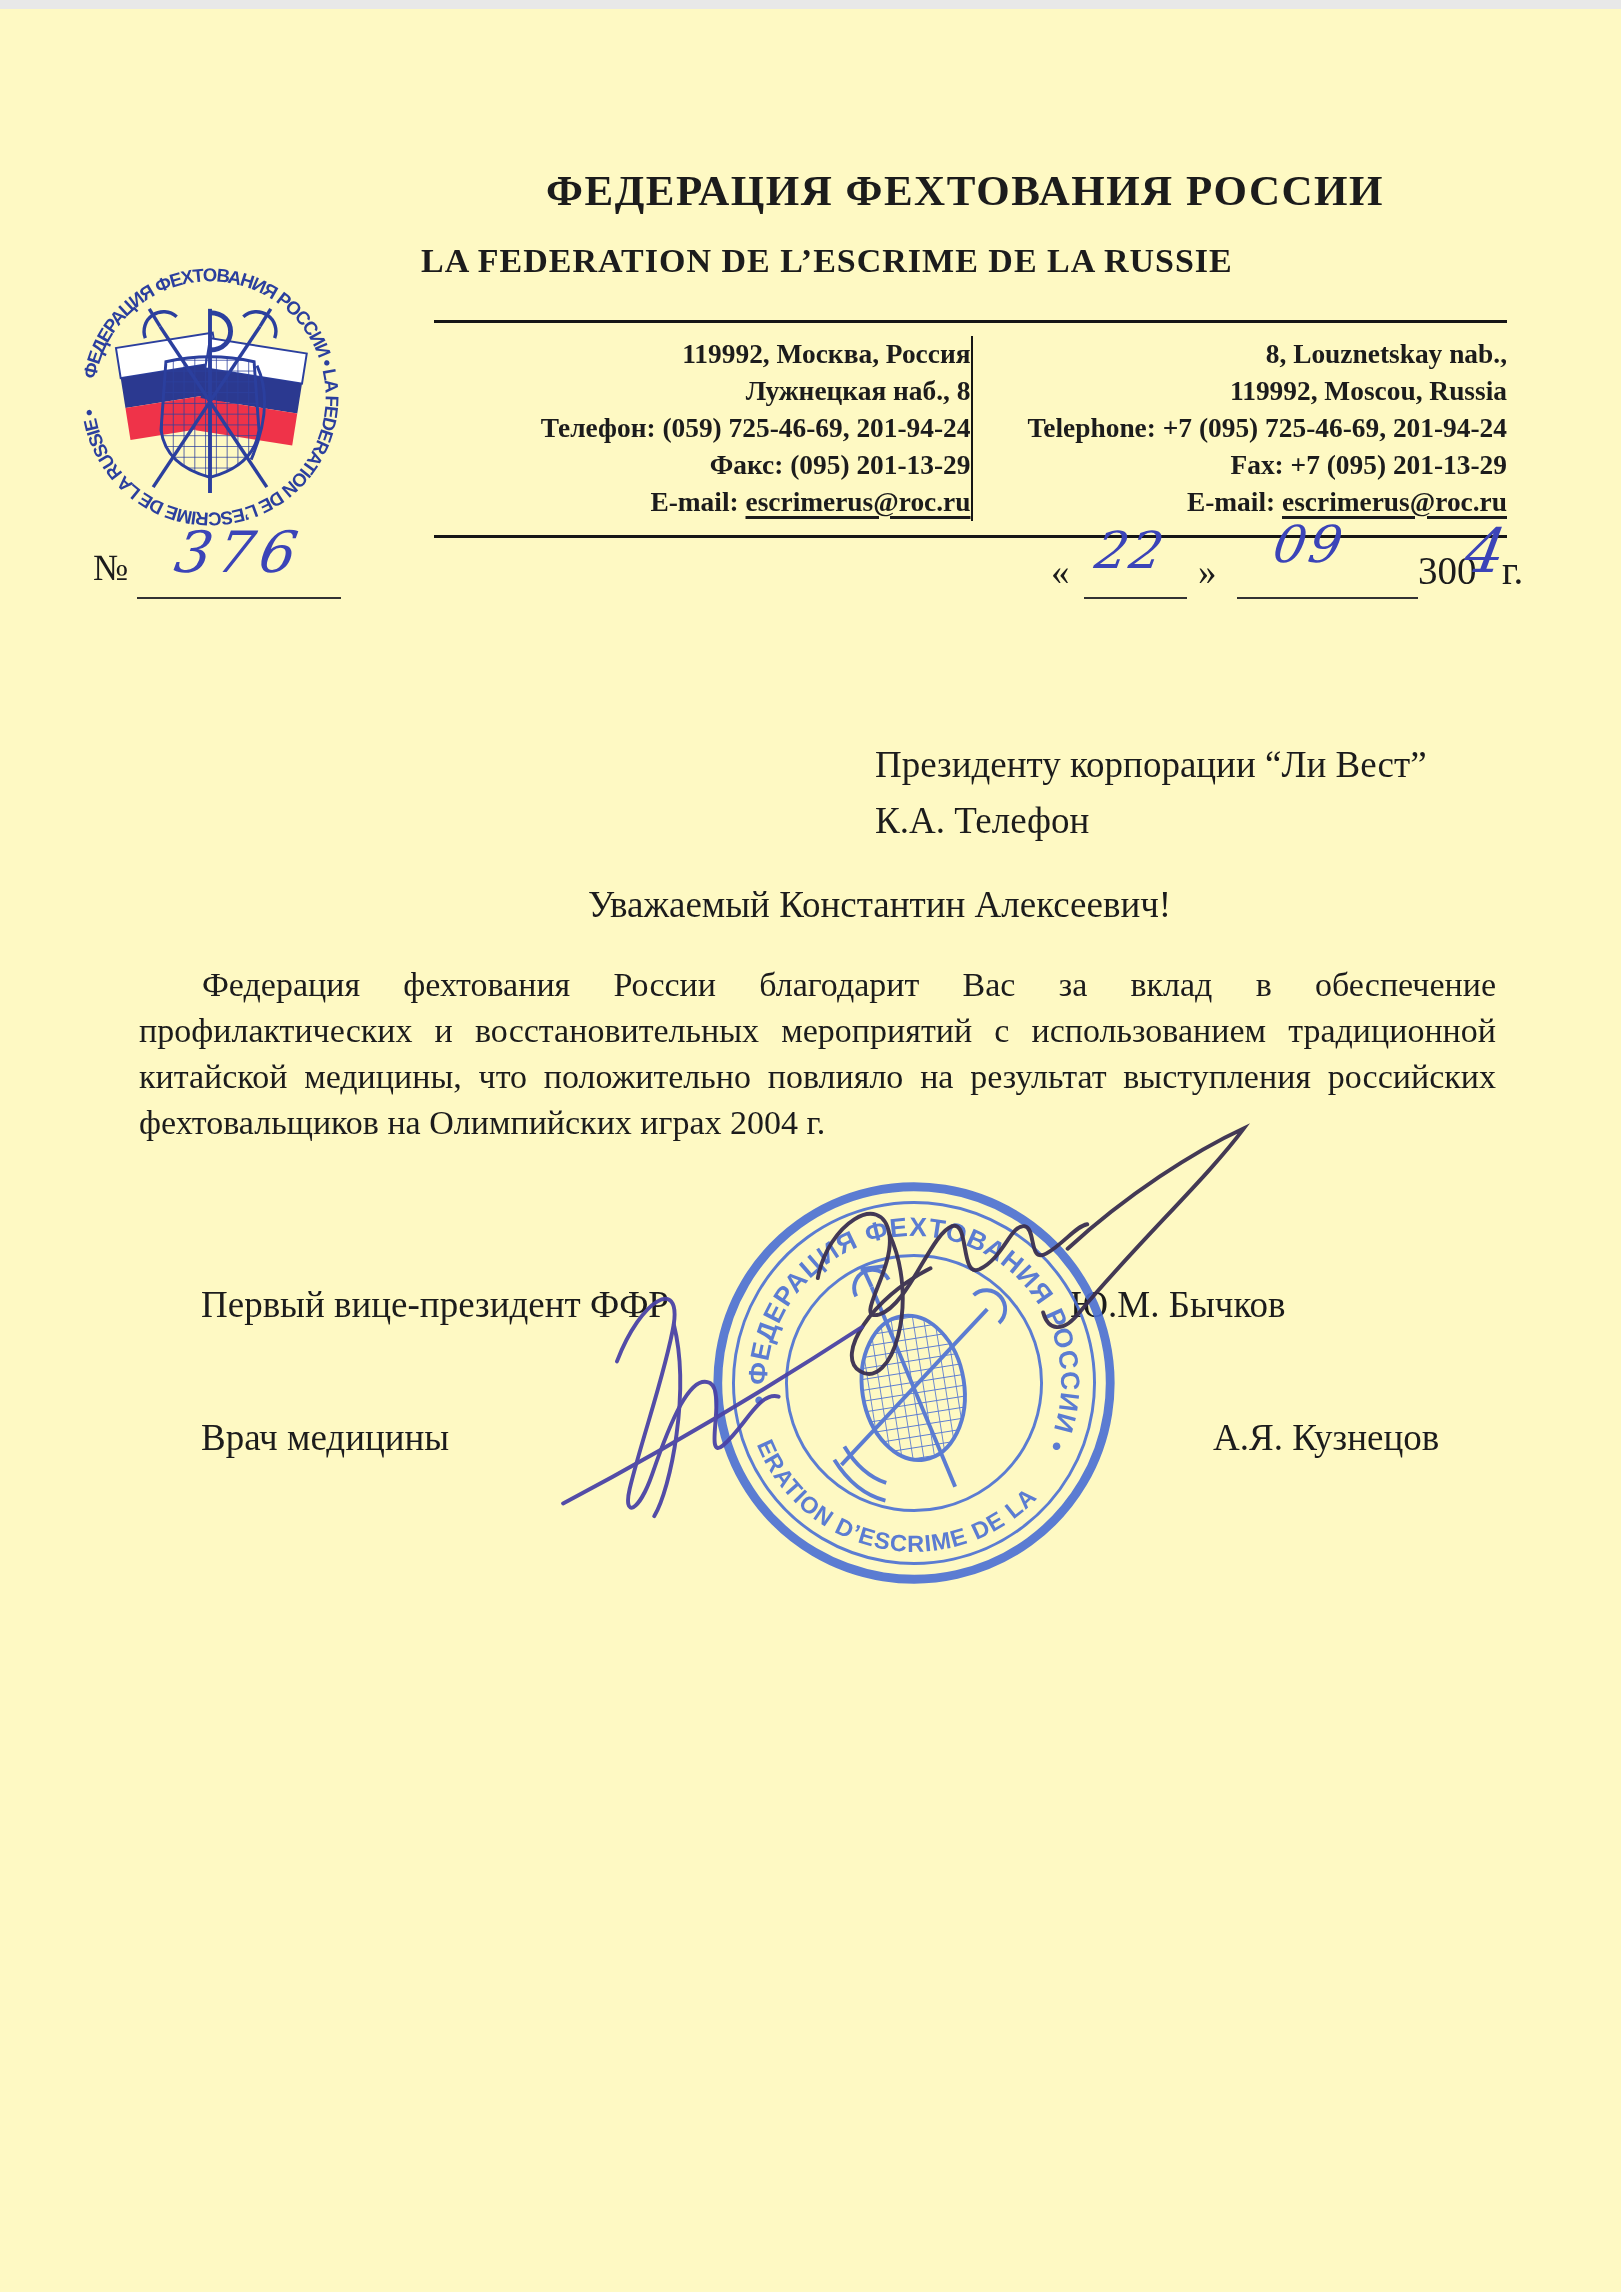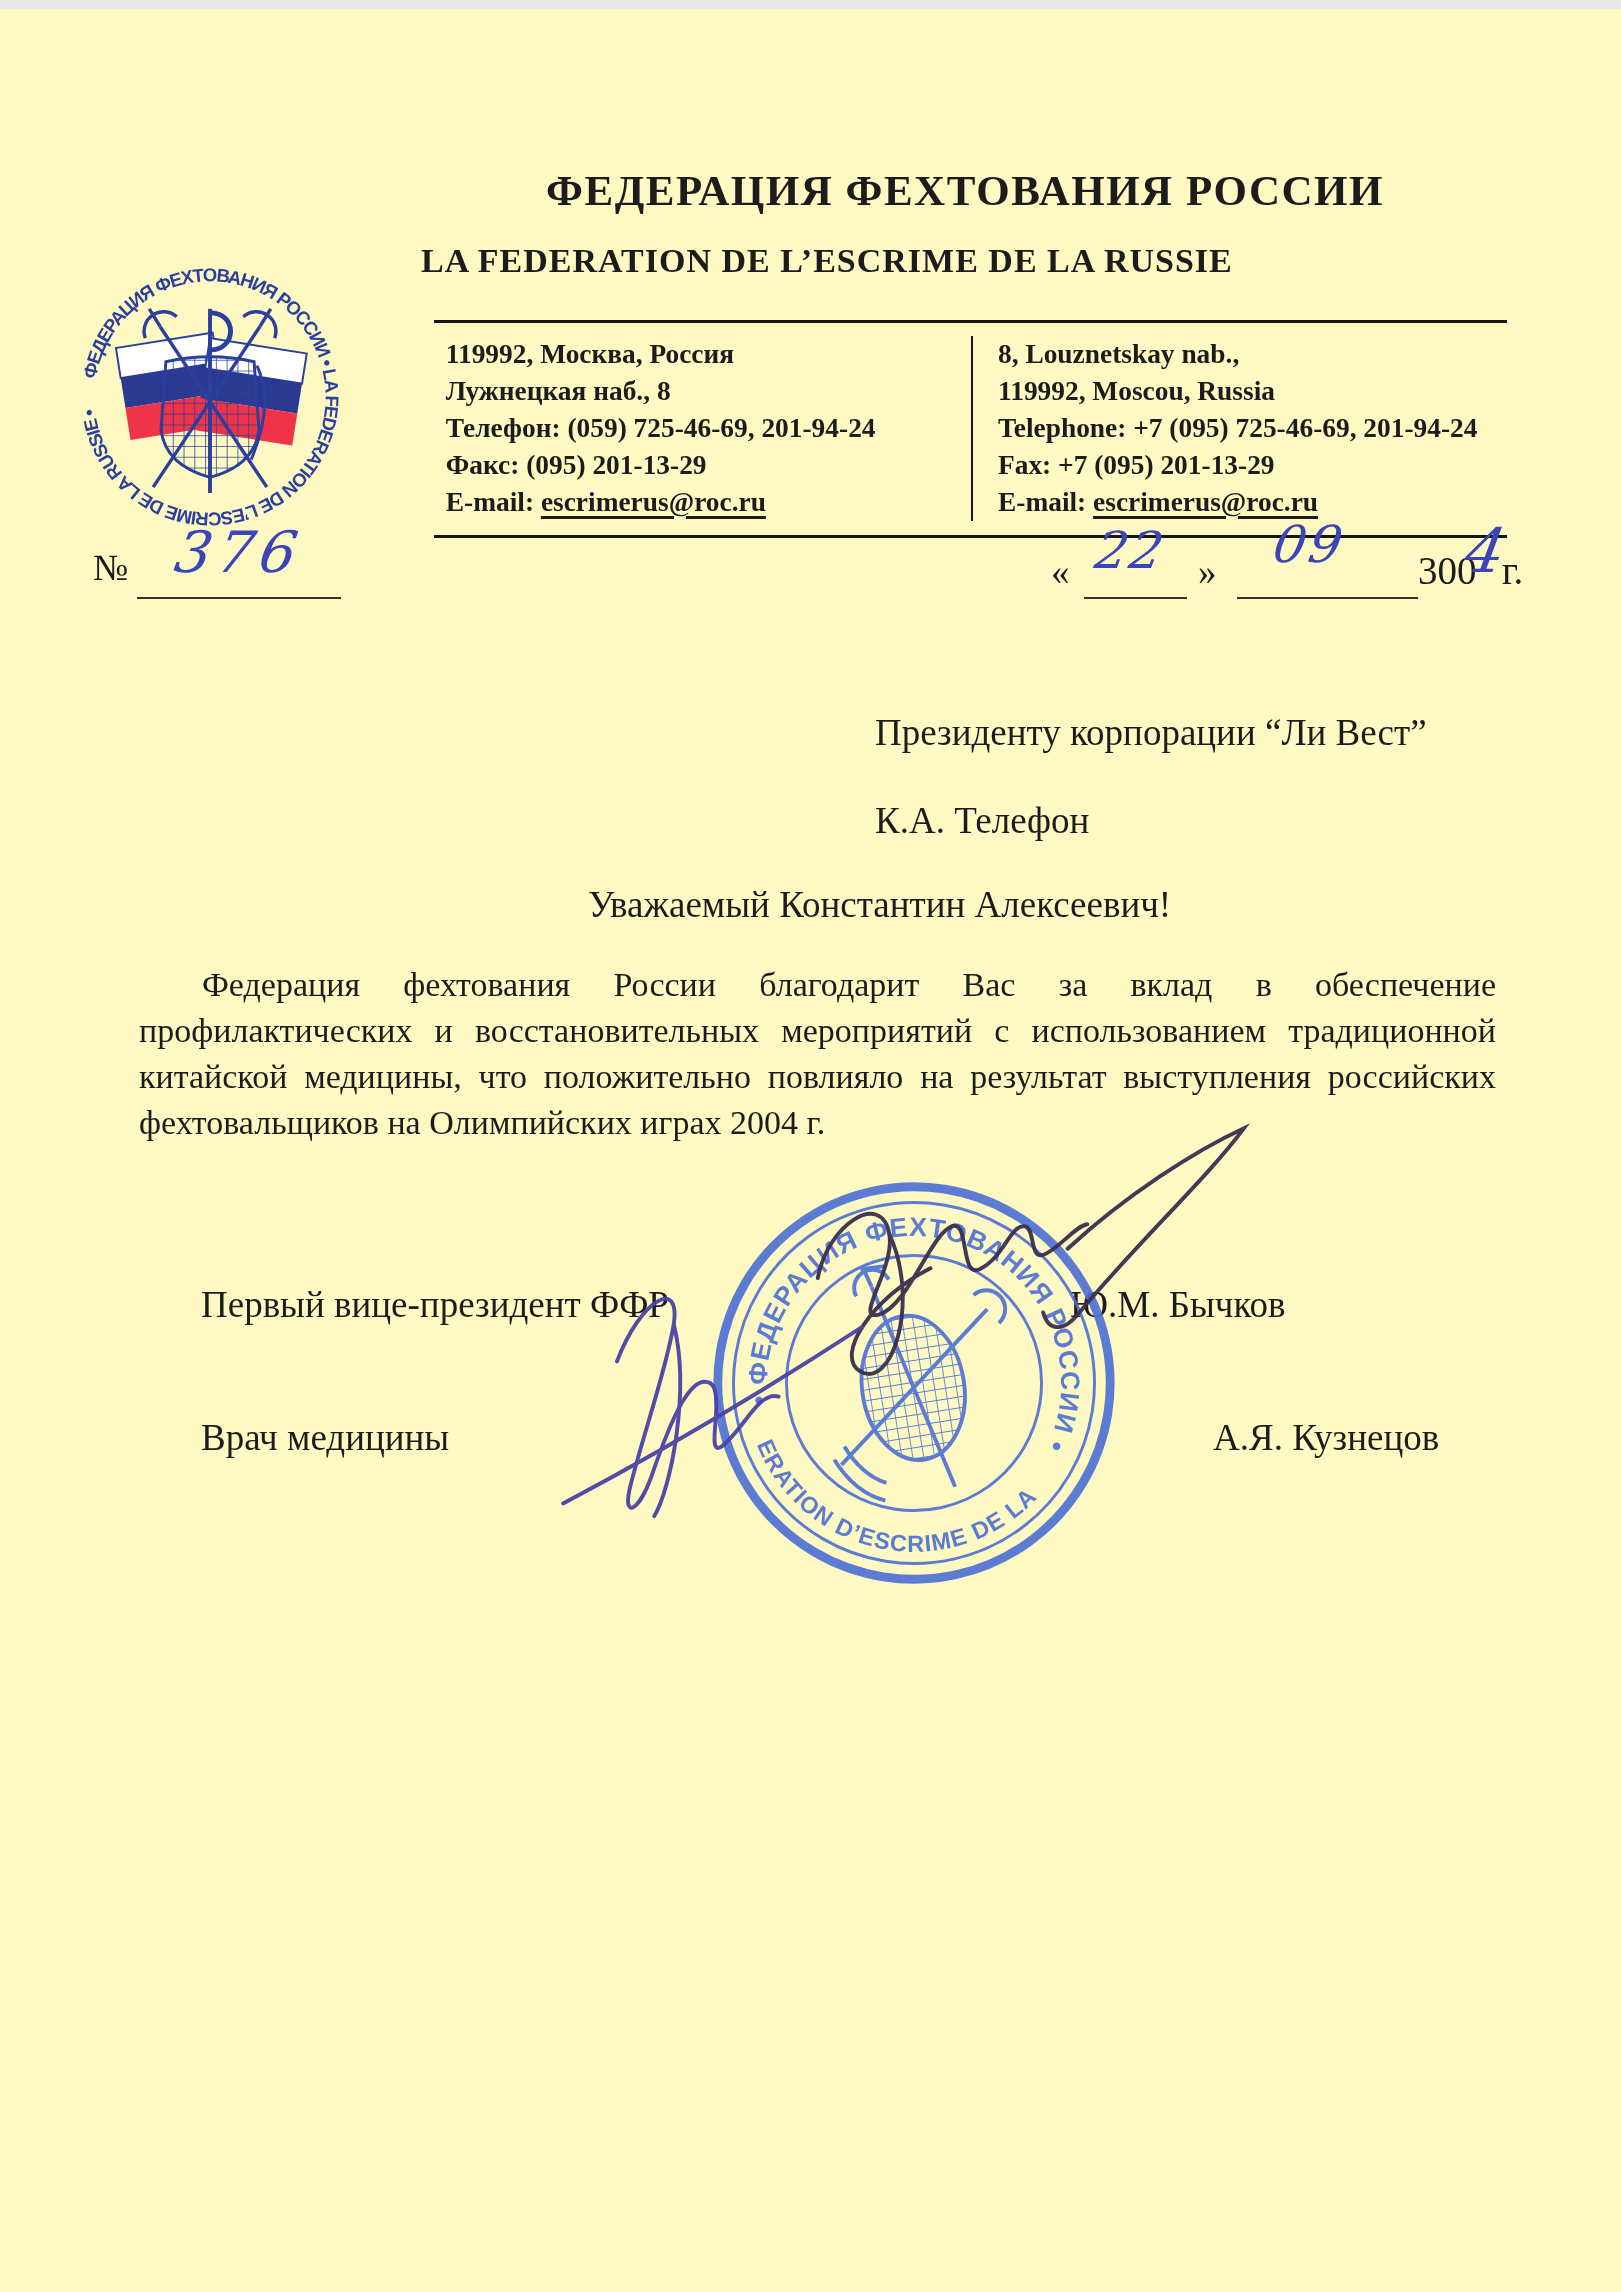--- a/index.html
+++ b/index.html
@@ -28,40 +28,40 @@
     border-top:3.9px solid #161616;border-bottom:3.9px solid #161616;
     display:flex;box-sizing:border-box;padding:12.7px 0 14.7px 0;
   }
   .contact .col{
     width:50%;box-sizing:border-box;
     font-weight:bold;font-size:27.4px;line-height:37px;white-space:nowrap;
   }
   .contact .col.ru{padding-left:11.8px;}
   .contact .col.en{border-left:2.9px solid #161616;padding-left:25.5px;}
   .contact .u{text-decoration:underline;text-underline-offset:4.9px;text-decoration-thickness:2.5px;}
-  .contact div{display:block;}
+  .contact div{display:block;text-align:right;}
   
   .ref-label{position:absolute;left:93px;top:537px;font-size:37px;}
   .ref-line{position:absolute;left:137px;top:588px;width:204px;border-top:2.9px solid #333;}
   .hand{
     font-family:"DejaVu Serif", serif;font-style:italic;
     color:#3b44b8;transform:skewX(-10deg);
   }
   .ref-num{position:absolute;left:176px;top:510px;font-size:57px;letter-spacing:5.9px;}
   .dq-open{position:absolute;left:1051px;top:541px;font-size:37px;}
   .d-line1{position:absolute;left:1084px;top:588px;width:103px;border-top:2.9px solid #333;}
   .d-day{position:absolute;left:1096px;top:512px;font-size:51px;letter-spacing:2px;}
   .dq-close{position:absolute;left:1198px;top:541px;font-size:37px;}
   .d-line2{position:absolute;left:1237px;top:588px;width:181px;border-top:2.9px solid #333;}
   .d-month{position:absolute;left:1274px;top:506px;font-size:51px;letter-spacing:2.9px;}
   .d-year{position:absolute;left:1418px;top:539px;font-size:39px;}
   .d-year4{position:absolute;left:1466px;top:506px;font-size:61px;}
   .d-era{position:absolute;left:1502px;top:539px;font-size:39px;}
   
-  .rcp1{position:absolute;left:875px;top:702px;font-size:37px;}
+  .rcp1{position:absolute;left:875px;top:734px;font-size:37px;}
   .rcp2{position:absolute;left:875px;top:790px;font-size:37px;}
   .salut{position:absolute;left:588px;top:874px;font-size:37px;}
   .body-par{
     position:absolute;left:139px;top:953px;width:1357px;
     font-size:34px;line-height:46px;text-align:justify;text-indent:63px;
     margin:0;
   }
   .sig1-title{position:absolute;left:201px;top:1274px;font-size:37px;}
   .sig1-name{position:absolute;left:1070px;top:1274px;font-size:37px;}
   .sig2-title{position:absolute;left:201px;top:1407px;font-size:37px;}

